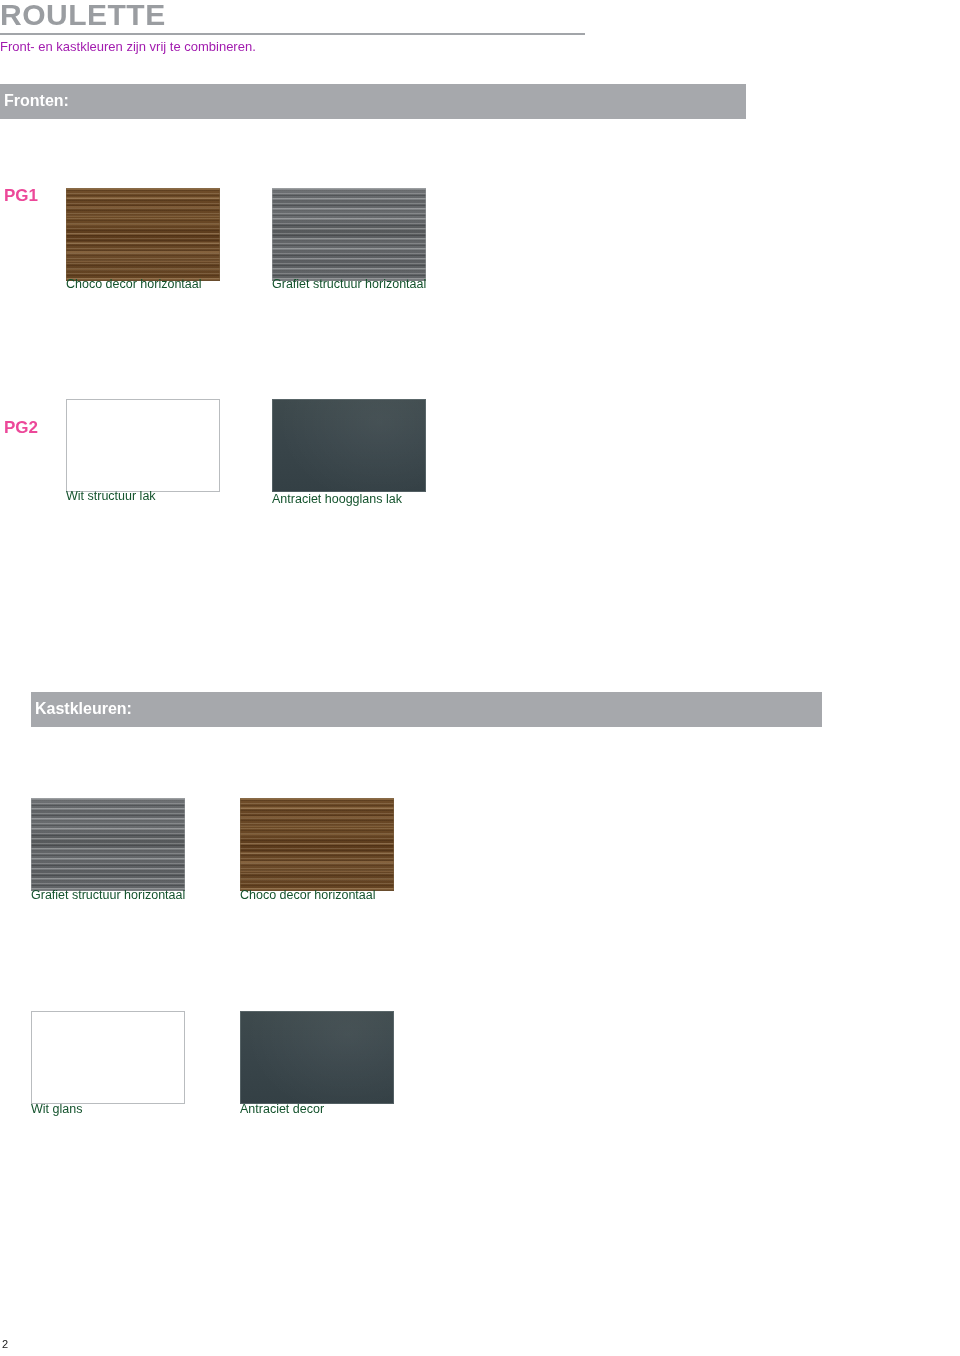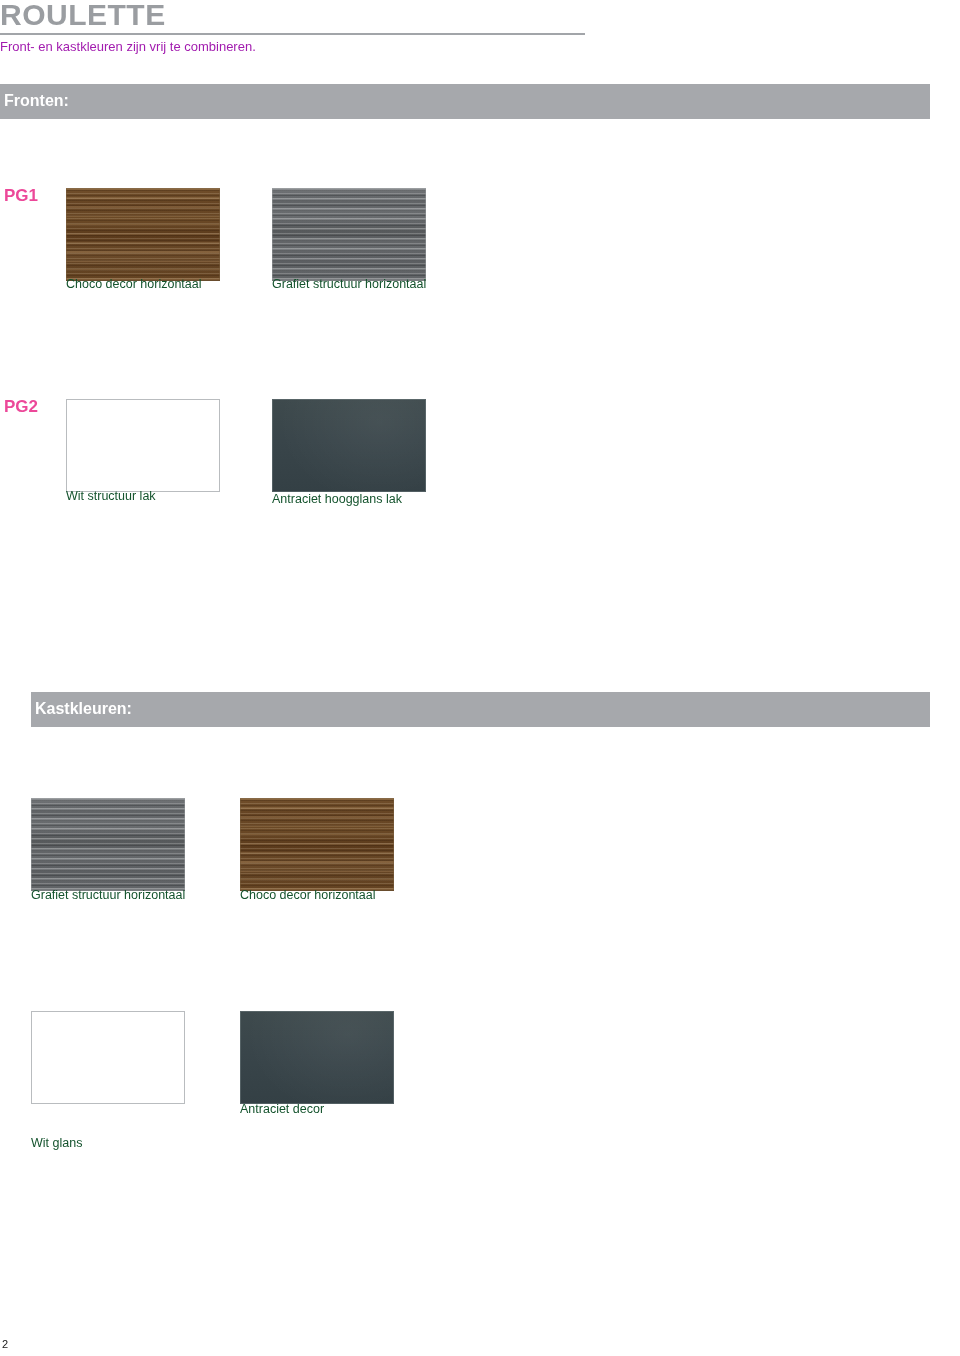--- a/index.html
+++ b/index.html
@@ -55,37 +55,37 @@
     left: 4px;
     top: 8px;
     font-size: 16px;
     font-weight: bold;
     color: #ffffff;
     white-space: nowrap;
   }
   #bar-fronten {
     left: 0px;
     top: 84px;
-    width: 930px;
+    width: 746px;
   }
   #bar-kastkleuren {
     left: 31px;
     top: 692px;
-    width: 899px;
+    width: 791px;
   }
 
   
   .pg-label {
     position: absolute;
     font-size: 17px;
     font-weight: bold;
     color: #ec4899;
   }
   #pg1-label { left: 4px;  top: 186px; }
-  #pg2-label { left: 4px;  top: 397px; }
+  #pg2-label { left: 4px;  top: 418px; }
 
   
   .swatch {
     position: absolute;
     width: 154px;
     height: 93px;
     box-sizing: border-box;
   }
   .swatch-label {
     position: absolute;
@@ -180,18 +180,18 @@
   <span>Kastkleuren:</span>
 </div>
 
 <div class="swatch tex-grafiet" style="left:31px; top:798px;"></div>
 <div class="swatch-label" style="left:31px; top:888px;">Grafiet structuur horizontaal</div>
 
 <div class="swatch tex-choco" style="left:240px; top:798px;"></div>
 <div class="swatch-label" style="left:240px; top:888px;">Choco decor horizontaal</div>
 
 <div class="swatch tex-wit" style="left:31px; top:1011px;"></div>
-<div class="swatch-label" style="left:31px; top:1102px;margin-top:34px;">Wit glans</div>
+<div class="swatch-label" style="left:31px; top:1102px;">Wit glans</div>
 
 <div class="swatch tex-antraciet" style="left:240px; top:1011px;"></div>
 <div class="swatch-label" style="left:240px; top:1102px;">Antraciet decor</div>
 
 <div id="page-number">2</div>
 
 </body></html>

